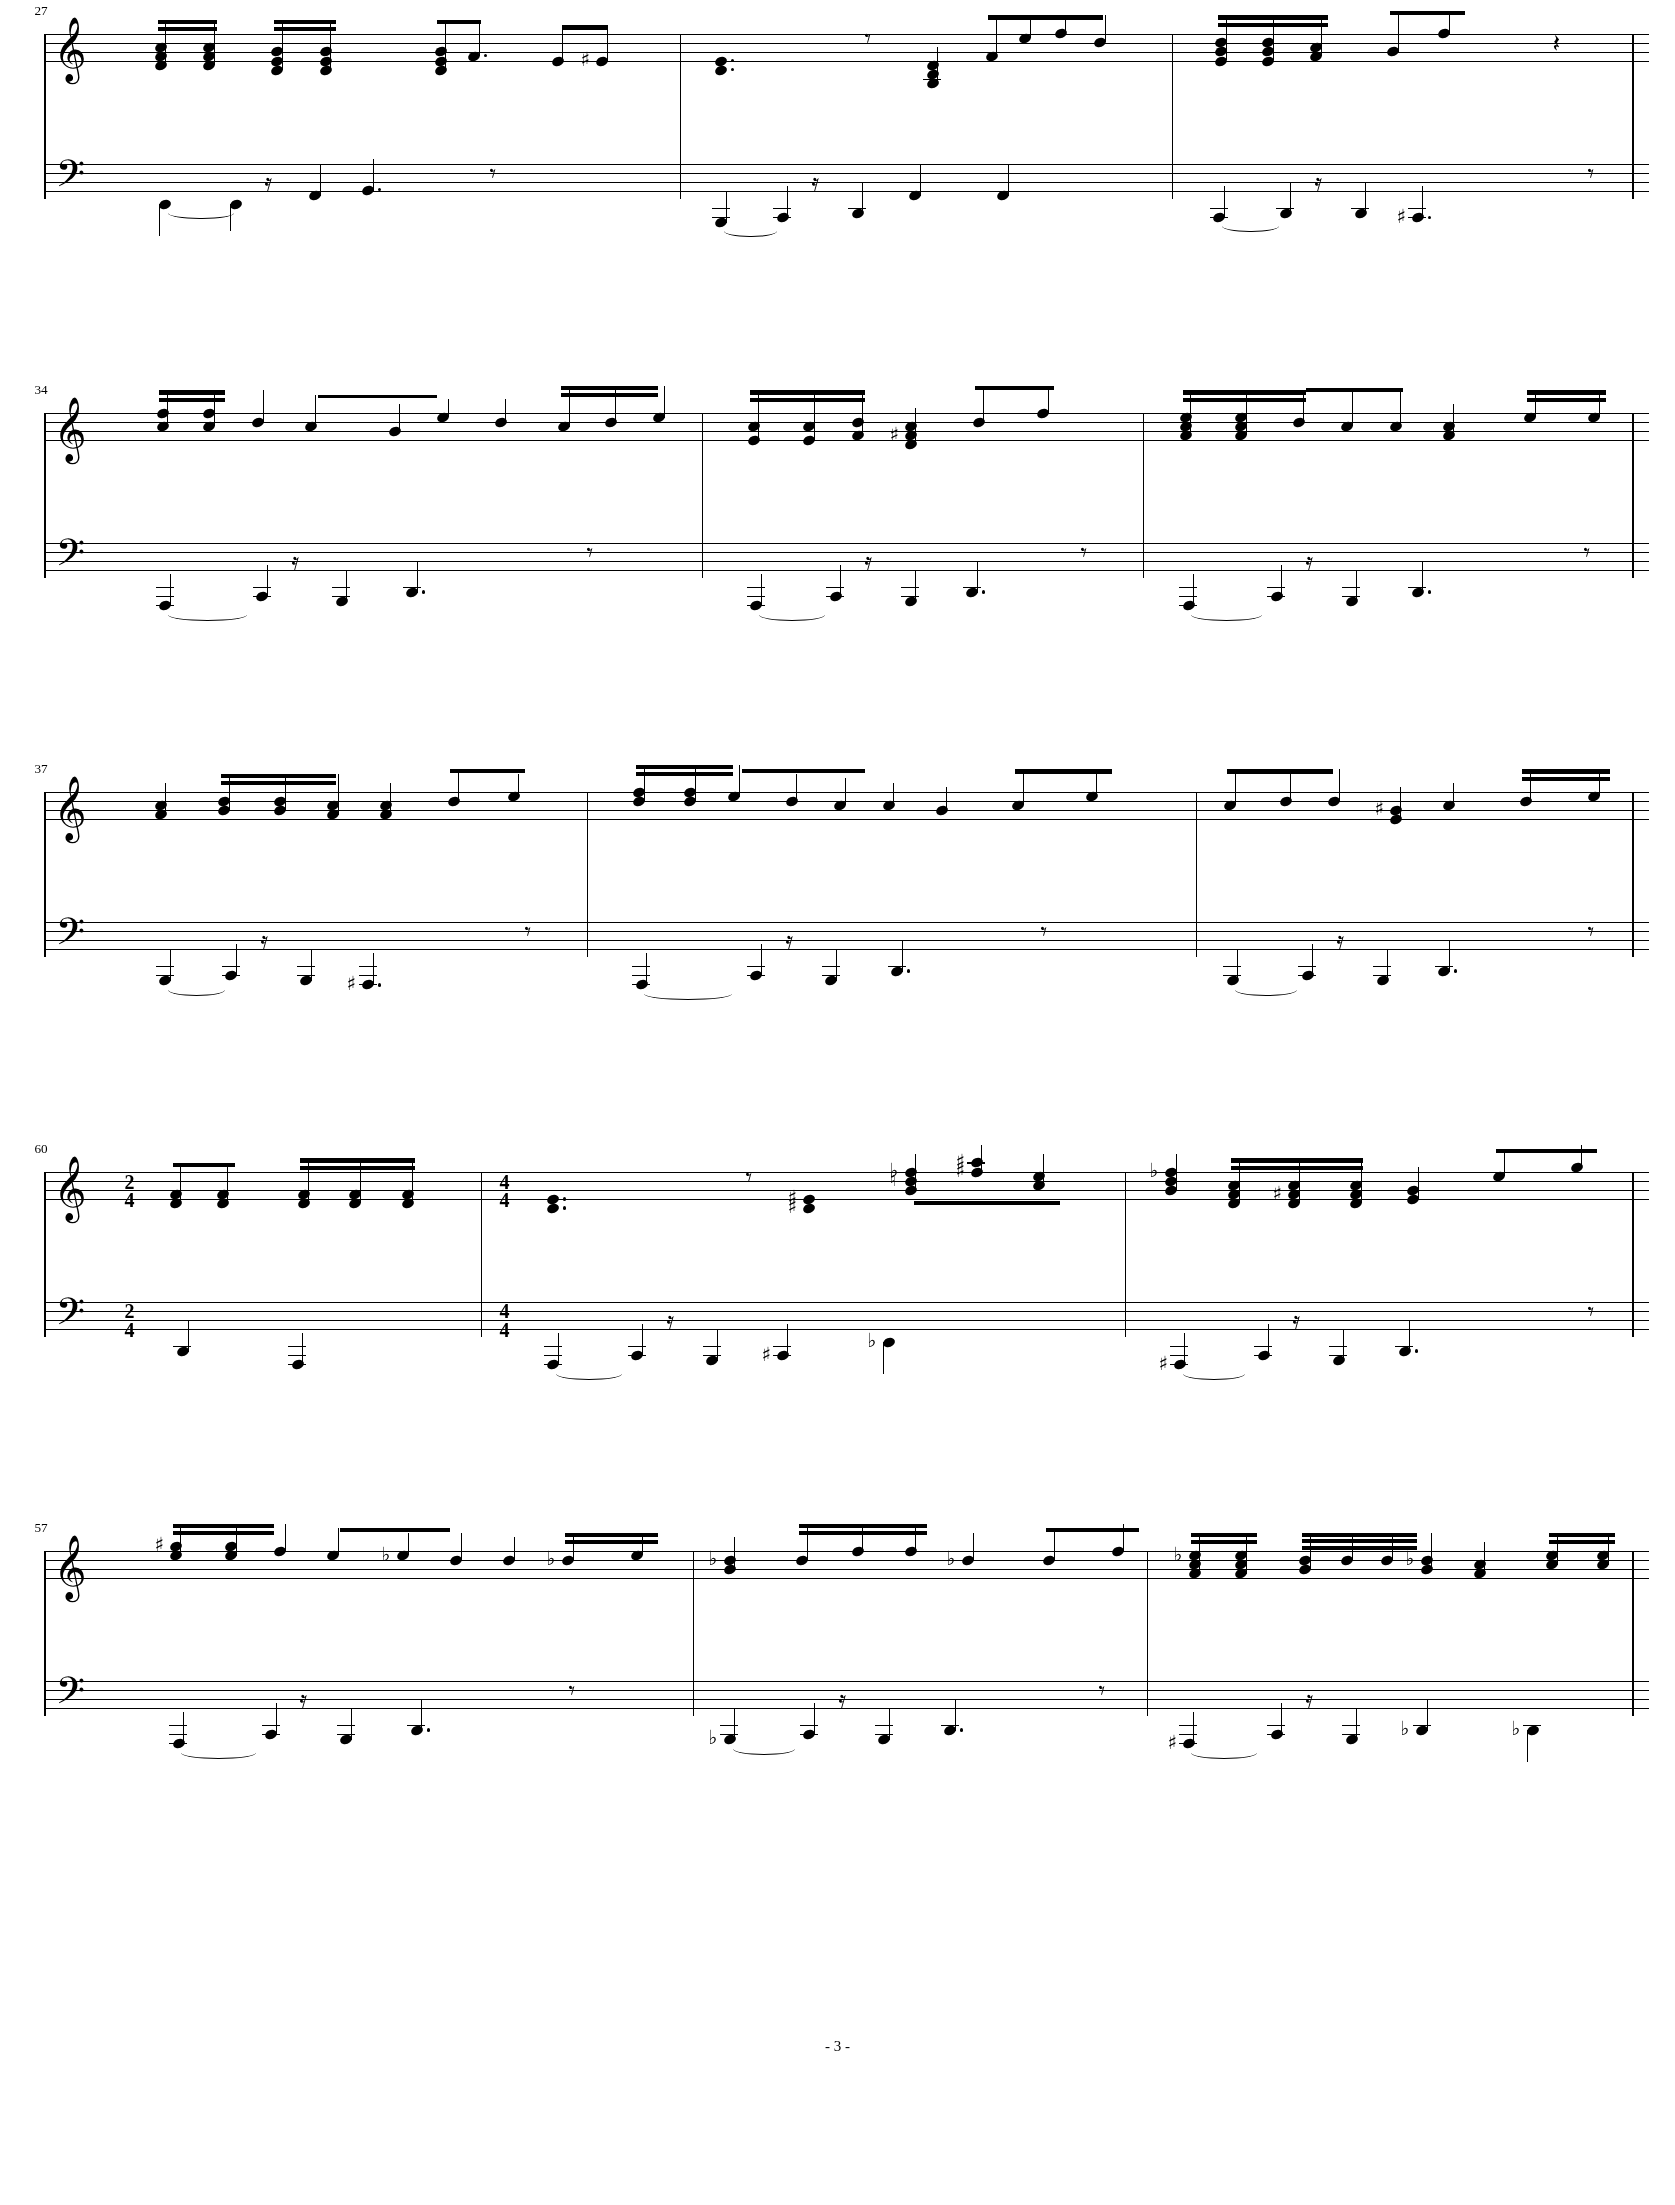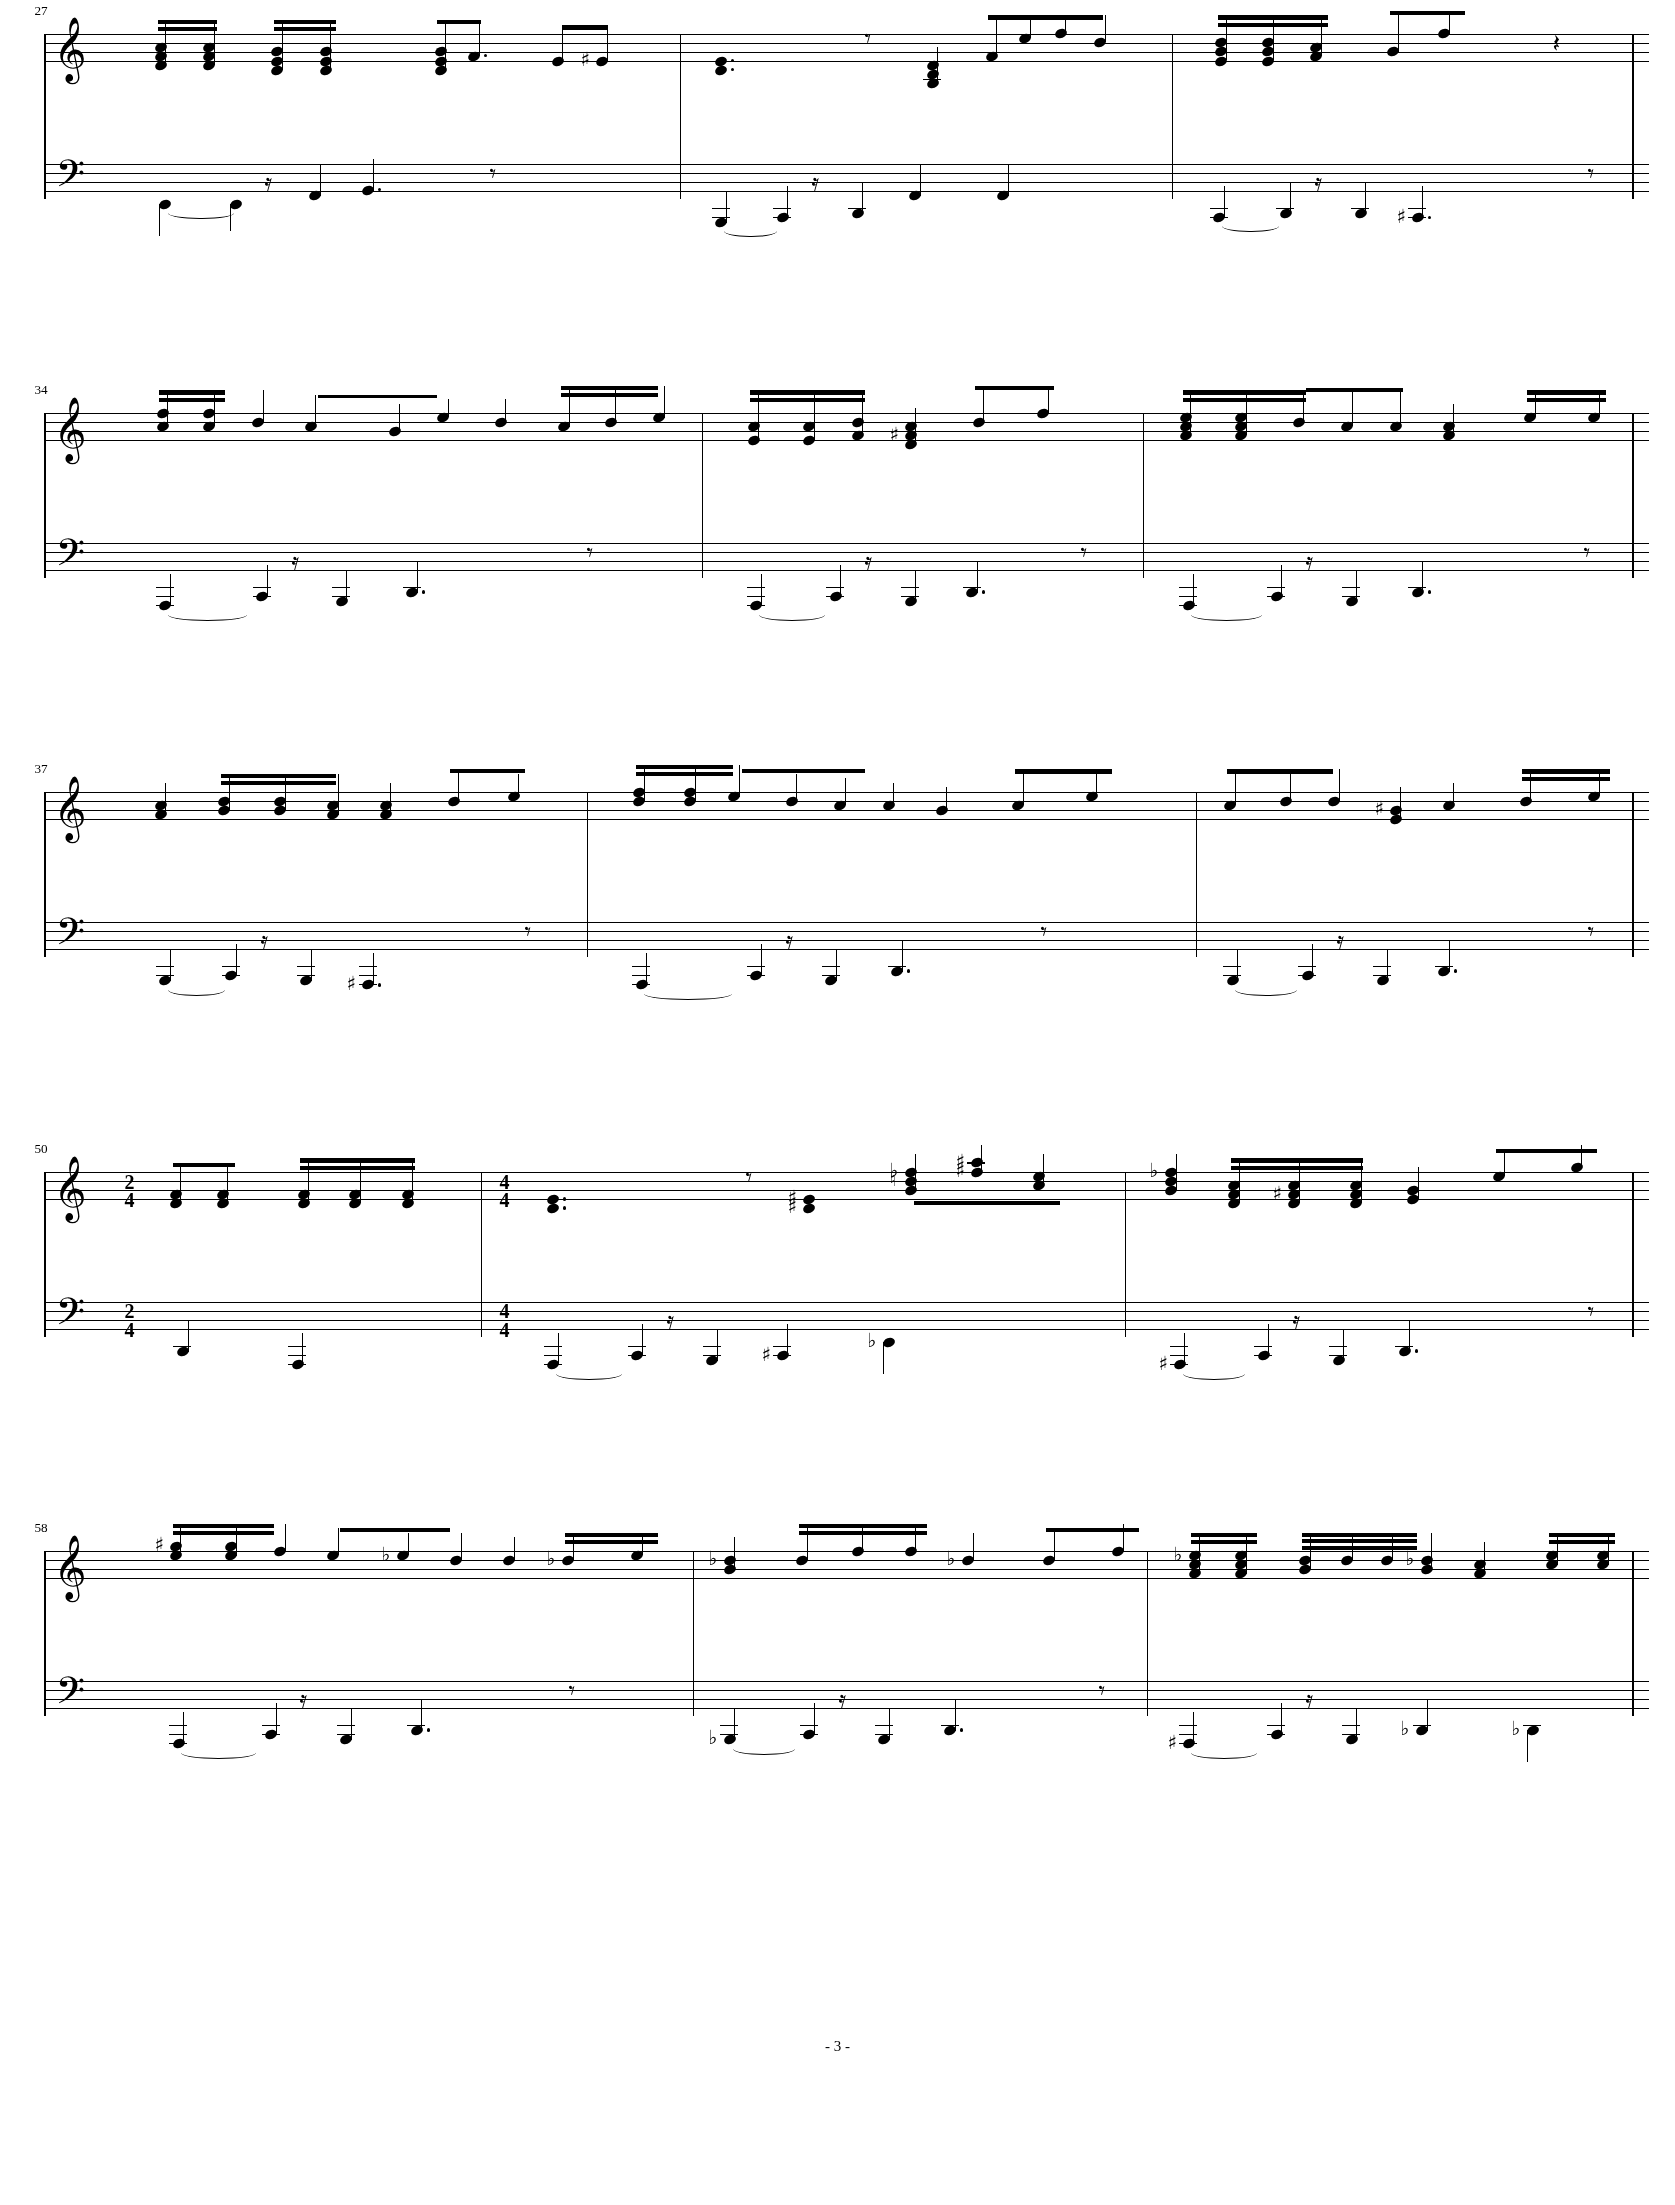--- a/index.html
+++ b/index.html
@@ -598,21 +598,21 @@
       <div class="stem" style="left: 1360px; top: 173px; height: 32px;"></div>
       <div class="nh" style="left: 1411px; top: 191px;"></div>
       <div class="ledger" style="left: 1408px; top: 190px;"></div>
       <div class="flagdot" style="left: 1427px; top: 193px;"></div>
       <div class="stem" style="left: 1422px; top: 164px; height: 32px;"></div>
       <div class="rest" style="left: 1561px; top: 147px;">𝄾</div>
       <div class="sys-endline" style="left: 1605px;"></div>
     </div>
 
   <div class="system" id="sys3" style="top:1156px;">
-    <div class="measure-number">50</div>
+    <div class="measure-number">60</div>
     <div class="brace">{</div>
     <div class="sys-barline"></div>
     <div class="staff treble"></div>
     <div class="staff bass"></div>
     <div class="clef g">𝄞</div>
     <div class="clef f">𝄢</div>
 
     <div class="timesig" style="left:93px; top:17px; width:20px;">2</div>
     <div class="timesig" style="left:93px; top:35px; width:20px;">4</div>
     <div class="timesig" style="left:93px; top:146px; width:20px;">2</div>
@@ -744,21 +744,21 @@
       <div class="stem" style="left: 1316px; top: 173px; height: 32px;"></div>
       <div class="nh" style="left: 1372px; top: 191px;"></div>
       <div class="ledger" style="left: 1368px; top: 190px;"></div>
       <div class="flagdot" style="left: 1388px; top: 193px;"></div>
       <div class="stem" style="left: 1382px; top: 164px; height: 32px;"></div>
       <div class="rest" style="left: 1561px; top: 147px;">𝄾</div>
       <div class="sys-endline" style="left: 1605px;"></div>
     </div>
 
   <div class="system" id="sys4" style="top:1535px;">
-    <div class="measure-number">58</div>
+    <div class="measure-number">57</div>
     <div class="brace">{</div>
     <div class="sys-barline"></div>
     <div class="staff treble"></div>
     <div class="staff bass"></div>
     <div class="clef g">𝄞</div>
     <div class="clef f">𝄢</div>
   <div class="beam" style="left: 146px; top: -11.2px; width: 101px; height: 4.4px;"></div>
       <div class="beam" style="left: 146px; top: -4px; width: 101px; height: 4.4px;"></div>
       <div class="nh" style="left: 143px; top: 7px;"></div>
       <div class="acc" style="left: 128px; top: 3.4px;">♯</div>

